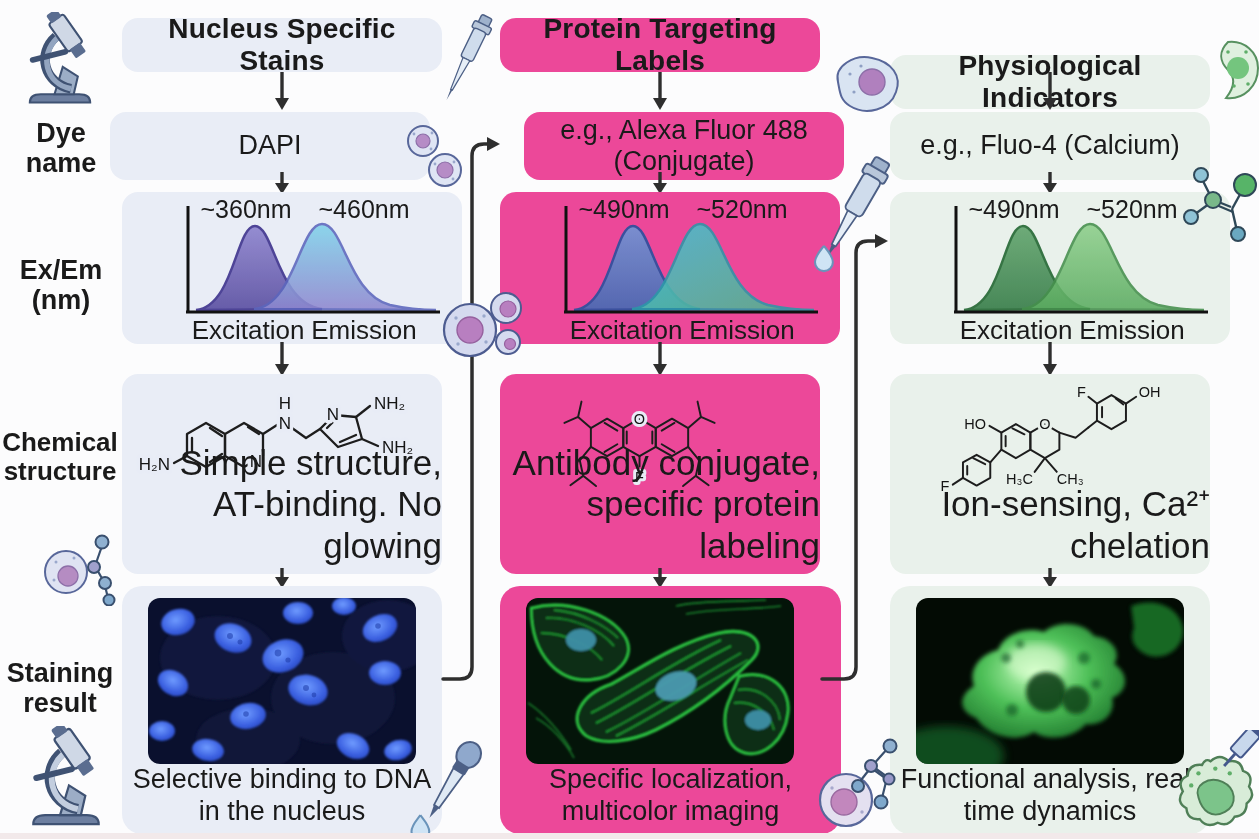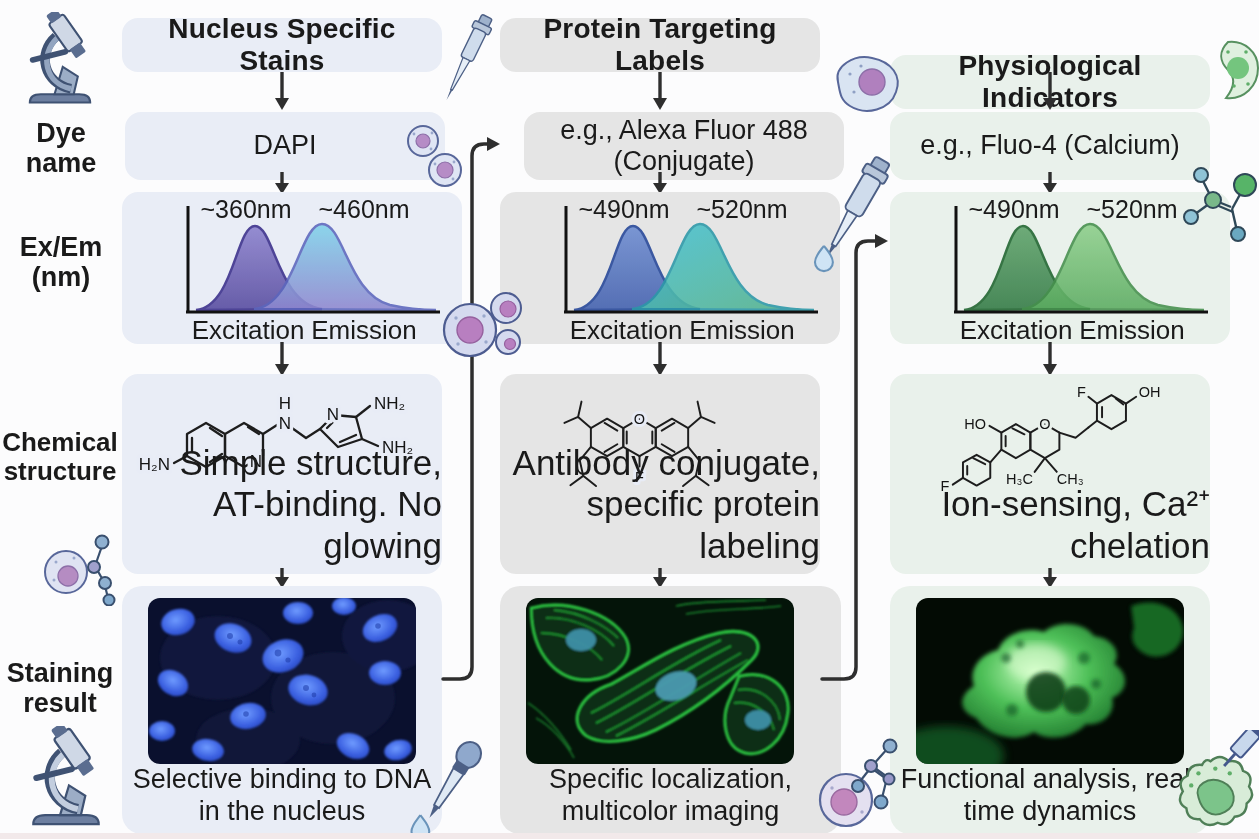--- a/index.html
+++ b/index.html
@@ -1,21 +1,21 @@
 <!DOCTYPE html>
 <html><head>
 <meta charset="utf-8">
 <style>
   html,body{margin:0;padding:0;background:#fff;}
   #page{position:relative;width:1259px;height:839px;background:#fcfcfd;overflow:hidden;
         font-family:"Liberation Sans",sans-serif;color:#1a1a1a;}
   .box{position:absolute;width:320px;border-radius:16px;display:flex;align-items:center;
        justify-content:center;text-align:center;}
   .c1 .box{background:#e9edf6;}
-  .c2 .box{background:#e5e5e5;}
+  .c2 .box{background:#ec4899;}
   .c3 .box{background:#e9f1eb;}
   .hdr{top:18px;height:54px;font-size:28px;font-weight:bold;letter-spacing:.2px;}
   .dye{top:112px;height:68px;font-size:27px;line-height:1.15;}
   .spec{top:192px;height:152px;padding-left:20px;}
   .chem{top:374px;height:200px;display:block;}
   .stain{top:586px;height:248px;border-radius:20px;display:block;}
   .chem-caption{position:absolute;bottom:8px;left:0;width:100%;text-align:right;
                 font-size:35px;line-height:1.18;}
   .stain-caption{position:absolute;bottom:6px;left:0;width:100%;text-align:center;
                  font-size:27px;line-height:1.18;}
@@ -32,31 +32,31 @@
   .icon{position:absolute;}
   #connectors{position:absolute;left:0;top:0;pointer-events:none;}
   #bottomstrip{position:absolute;left:0;bottom:0;width:100%;height:6px;background:#f2e9ea;}
 </style>
 </head>
 <body>
 
 <div id="page">
 
   <div class="rowlab" style="left:8px;top:118px;width:106px;">Dye name</div>
-  <div class="rowlab" style="left:8px;top:232px;width:106px;">Ex/Em (nm)</div>
+  <div class="rowlab" style="left:8px;top:255px;width:106px;">Ex/Em (nm)</div>
   <div class="rowlab" style="left:0px;top:428px;width:120px;font-size:26px;">Chemical structure</div>
   <div class="rowlab" style="left:4px;top:658px;width:112px;">Staining result</div>
 
   <div class="c1">
     <div class="box hdr" style="left:122px;">Nucleus Specific Stains</div>
     <svg class="arr" style="left:272px;top:72px;" width="20" height="38">
         <line x1="10" y1="0" x2="10" y2="27" stroke="#2e2e2e" stroke-width="3.4"></line>
         <polygon points="3,26 17,26 10,38" fill="#2e2e2e"></polygon>
       </svg>
-    <div class="box dye" style="left:125px;">DAPI</div>
+    <div class="box dye" style="left:110px;">DAPI</div>
     <svg class="arr" style="left:272px;top:172px;" width="20" height="22">
         <line x1="10" y1="0" x2="10" y2="12" stroke="#2e2e2e" stroke-width="3.4"></line>
         <polygon points="3,11 17,11 10,22" fill="#2e2e2e"></polygon>
       </svg>
 
     <div class="box spec" style="left:122px;">
       <svg width="320" height="152" viewBox="0 0 320 152">
         <defs>
           <linearGradient id="ex0" x1="0" y1="0" x2="0" y2="1">
               <stop offset="0" stop-color="#9188cf"></stop>

